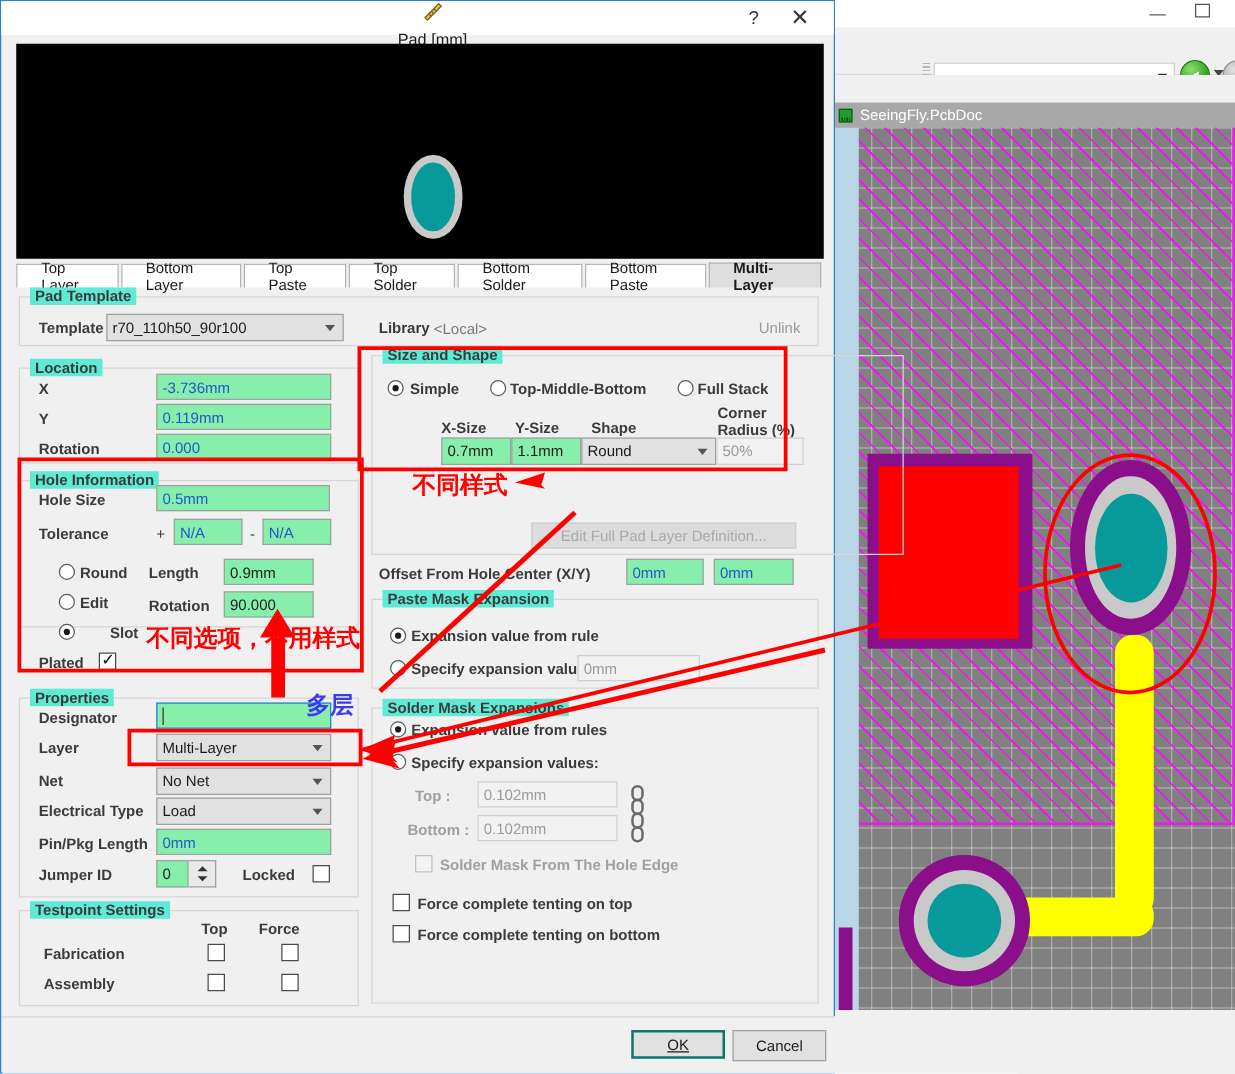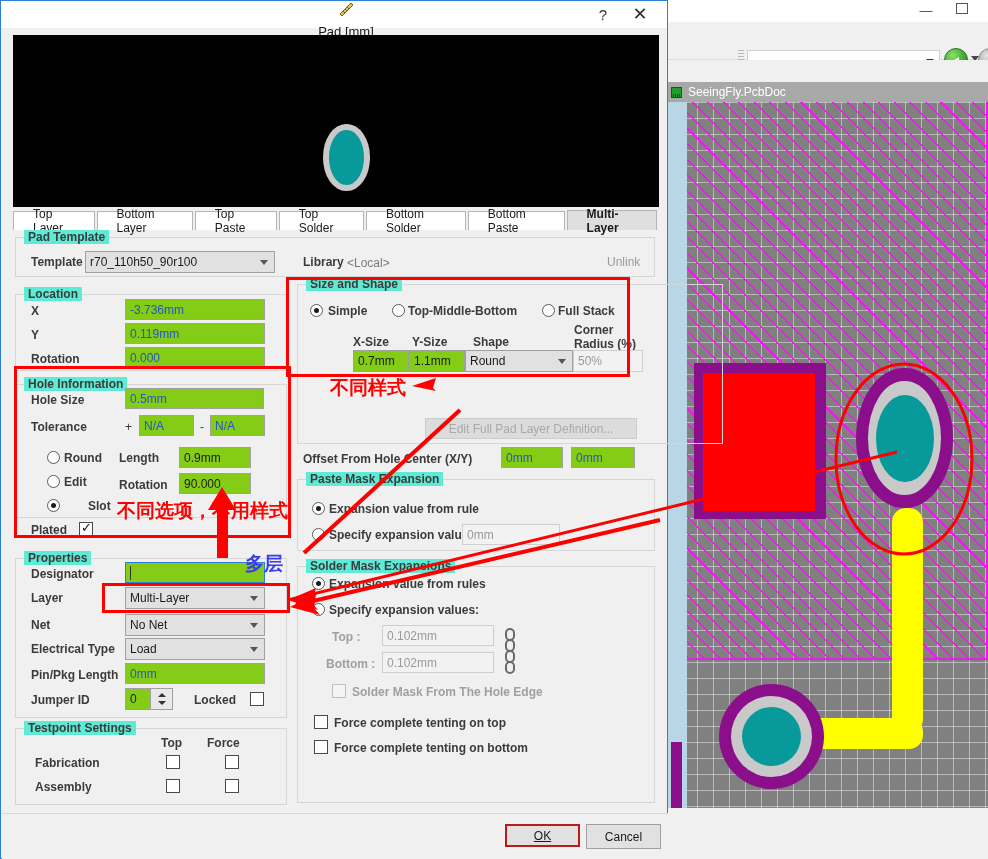--- a/index.html
+++ b/index.html
@@ -74,21 +74,21 @@
   .tab { height:19px; padding:0 19px; font-size:12px; color:#1a1a1a; background:#ffffff;
       border:1px solid #b4b4b4; border-bottom:none; display:flex; align-items:center; margin-right:2px;}
   .tab.active { background:#dedede; font-weight:bold; height:20px; }
   .tabs-rest { flex:1; border-bottom:1px solid #b4b4b4; }
 
   .gbox { position:absolute; border:1px solid #d6d6d6; }
   .gbox-title { position:absolute; top:-8px; left:8px; background:#5eead4; padding:0 4px; font-size:12px; font-weight:bold; color:#3b3b3b;}
 
   .lbl { font-size:12px; color:#3b3b3b; position:absolute; font-weight:bold;}
   .lbl-n { font-weight:normal; }
-  .fld { position:absolute; height:21px; background:#84cc16; border:1px solid #a0a0a0;
+  .fld { position:absolute; height:21px; background:#86efac; border:1px solid #a0a0a0;
       font-size:12px; color:#2255cc; padding:0 4px; display:flex; align-items:center; }
   .fld.ph { color:#9a9a9a; background:#f2f2f2; border-color:#cfcfcf;}
   .fld.black { color:#1a1a1a; }
   .fld.focus { border:1px solid #2b7fd4; }
   .caret { width:1px; height:14px; background:#333; display:inline-block; }
   .sel { position:absolute; height:22px; background:#e1e1e1; border:1px solid #a0a0a0;
       font-size:12px; color:#1a1a1a; padding:0 4px; display:flex; align-items:center; }
   .sel .arw { position:absolute; right:6px; top:8px; width:0;height:0;
       border-left:4px solid transparent;border-right:4px solid transparent;border-top:5px solid #555;}
   .radio { position:absolute; width:13px; height:13px; border-radius:50%; border:1px solid #5a5a5a; background:#fff;}
@@ -99,21 +99,21 @@
   .btn-dis { position:absolute; background:#dcdcdc; border:1px solid #cdcdcd; color:#a9a9a9;
       font-size:12px; display:flex; align-items:center; justify-content:center;}
   .spin { position:absolute; width:22px; height:22px; background:#e9e9e9; border:1px solid #a0a0a0; border-left:none;}
   .spin .up { position:absolute; left:7px; top:4px; width:0;height:0;border-left:4px solid transparent;border-right:4px solid transparent;border-bottom:4px solid #333;}
   .spin .dn { position:absolute; left:7px; bottom:4px; width:0;height:0;border-left:4px solid transparent;border-right:4px solid transparent;border-top:4px solid #333;}
   .dis-txt { color:#a0a0a0 !important; }
   .chain { position:absolute; width:12px; height:46px; }
   .chain span { position:absolute; left:1px; width:10px; height:13px; border:2px solid #6a6a6a; border-radius:5px;}
 
   .okbtn { position:absolute; left:504px; top:823px; width:75px; height:23px; background:#e1e1e1;
-      border:2px solid #b91c1c; font-size:12px; color:#1a1a1a; display:flex; align-items:center; justify-content:center;text-decoration:underline;}
+      border:2px solid #0f766e; font-size:12px; color:#1a1a1a; display:flex; align-items:center; justify-content:center;text-decoration:underline;}
   .cancelbtn { position:absolute; left:585px; top:823px; width:75px; height:25px; background:#e1e1e1;
       border:1px solid #a0a0a0; font-size:12px; color:#1a1a1a; display:flex; align-items:center; justify-content:center;}
   .dlg-footer { position:absolute; left:1px; top:812px; width:666px; height:46px; background:#f0f0f0; border-top:1px solid #d8d8d8;}
 
   
   .anno-box { position:absolute; border:3px solid #fe0000; pointer-events:none; }
   .anno-txt { position:absolute; color:#fe0000; font-size:19px; font-weight:bold;
       font-family:Liberation Serif, serif; white-space:nowrap; }
   .anno-svg { position:absolute; left:0; top:0; width:988px; height:859px; pointer-events:none; }
 </style>
@@ -215,21 +215,21 @@
     </div>
     <span class="lbl" style="left:30px; top:327px;">Y</span>
     <div class="fld" style="left:124px; top:322px; width:140px;">
       <span>0.119mm</span>
     </div>
     <span class="lbl" style="left:30px; top:351px;">Rotation</span>
     <div class="fld" style="left:124px; top:346px; width:140px;text-align:center;">
       <span>0.000</span>
     </div>
 
-    <div class="gbox" style="left:14px; top:383px; width:272px; height:134px;">
+    <div class="gbox" style="left:14px; top:383px; width:272px; height:118px;">
       <span class="gbox-title">Hole Information</span>
     </div>
     <span class="lbl" style="left:30px; top:392px;">Hole Size</span>
     <div class="fld" style="left:124px; top:387px; width:139px;">
       <span>0.5mm</span>
     </div>
     <span class="lbl" style="left:30px; top:419px;">Tolerance</span>
     <span class="lbl lbl-n" style="left:124px; top:419px;">+</span>
     <div class="fld" style="left:138px; top:414px; width:55px;">
       <span>N/A</span>

